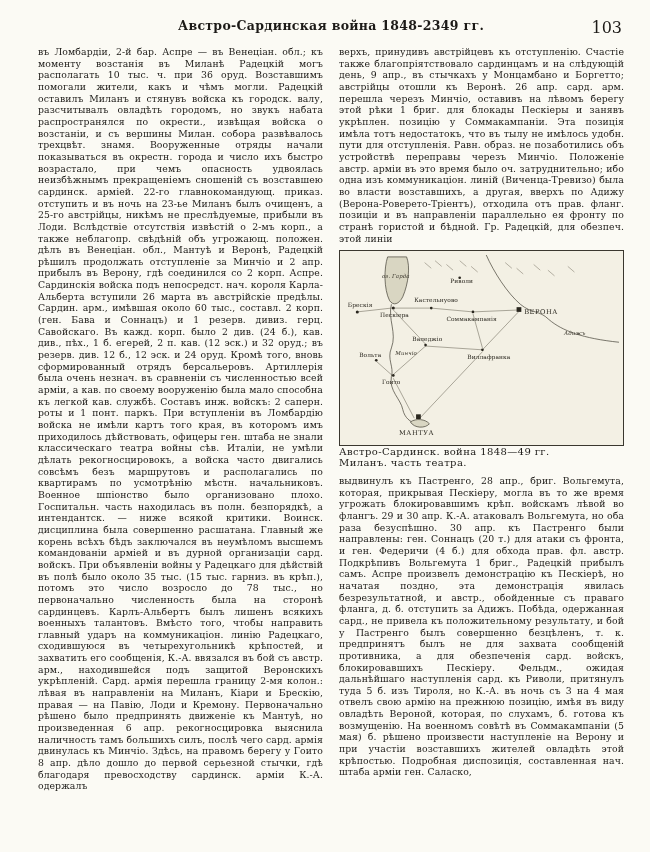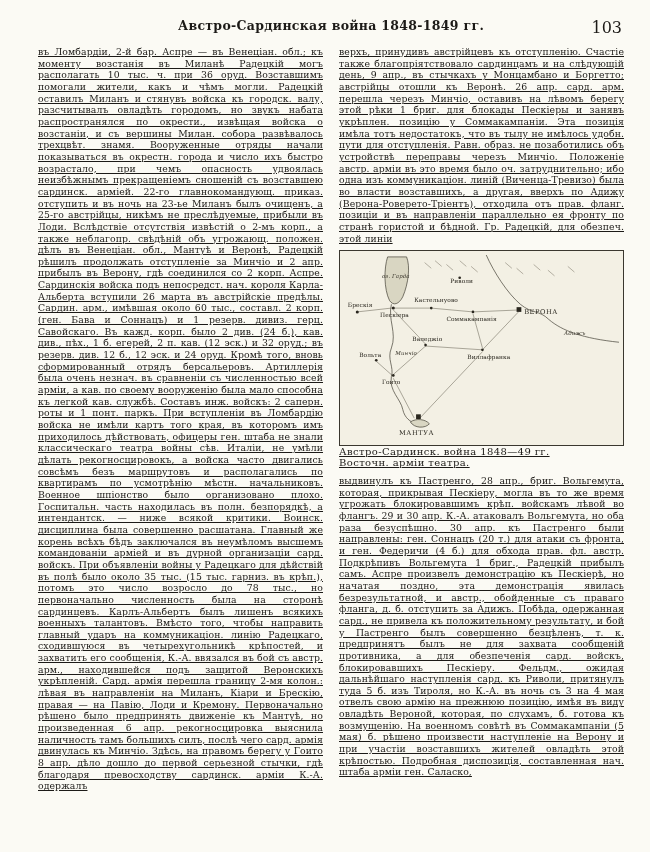--- a/index.html
+++ b/index.html
@@ -36,21 +36,20 @@
     display:flex;
     gap:16px;
   }
   .col{
     width:285px;
     font-size:9.3px;
     line-height:11.65px;
     text-align:justify;
     letter-spacing:.1px;
     overflow:hidden;
-    text-decoration:underline;
   }
   .col-left{height:798px;}
   .col-right{height:798px;}
   .figure{
     margin:6px 0 7px 0;
   }
   .map-frame{
     border:1px solid #3a372f;
     background:#f3f0e4;
     padding:4px;
@@ -71,21 +70,21 @@
   .map-dot{fill:#2a271f;}
   .hatch{stroke:#6a6454;stroke-width:.5;}
 </style>
 </head>
 <body>
 
 <div class="page">
   <div class="inner">
 
     <div class="header">
-      <div class="header-title">Австро-Сардинская война 1848-1849 гг.</div>
+      <div class="header-title">Австро-Сардинская война 1848-2349 гг.</div>
       <div class="page-number">103</div>
     </div>
 
     <div class="columns">
 
       <div class="col col-left">въ Ломбардіи, 2-й бар. Аспре — въ Венеціан. обл.; къ моменту возстанія въ Миланѣ Радецкій могъ располагать 10 тыс. ч. при 36 оруд. Возставшимъ помогали жители, какъ и чѣмъ могли. Радецкій оставилъ Миланъ и стянувъ войска къ городск. валу, разсчитывалъ овладѣть городомъ, но звукъ набата распространялся по окрести., извѣщая войска о возстаніи, и съ вершины Милан. собора развѣвалось трехцвѣт. знамя. Вооруженные отряды начали показываться въ окрестн. города и число ихъ быстро возрастало, при чемъ опасность удвоялась неизбѣжнымъ прекращеніемъ сношеній съ возставшею сардинск. арміей. 22-го главнокомандующ. приказ. отступить и въ ночь на 23-ье Миланъ былъ очищенъ, а 25-го австрійцы, никѣмъ не преслѣдуемые, прибыли въ Лоди. Вслѣдствіе отсутствія извѣстій о 2-мъ корп., а также неблагопр. свѣдѣній объ угрожающ. положен. дѣлъ въ Венеціан. обл., Мантуѣ и Веронѣ, Радецкій рѣшилъ продолжать отступленіе за Минчіо и 2 апр. прибылъ въ Верону, гдѣ соединился со 2 корп. Аспре. Сардинскія войска подъ непосредст. нач. короля Карла-Альберта вступили 26 марта въ австрійскіе предѣлы. Сардин. арм., имѣвшая около 60 тыс., составл. 2 корп. (ген. Бава и Соннацъ) и 1 резерв. дивиз. герц. Савойскаго. Въ кажд. корп. было 2 див. (24 б.), кав. див., пѣх., 1 б. егерей, 2 п. кав. (12 эск.) и 32 оруд.; въ резерв. див. 12 б., 12 эск. и 24 оруд. Кромѣ того, вновь сформированный отрядъ берсальеровъ. Артиллерія была очень незнач. въ сравненіи съ численностью всей арміи, а кав. по своему вооруженію была мало способна къ легкой кав. службѣ. Составъ инж. войскъ: 2 саперн. роты и 1 понт. паркъ. При вступленіи въ Ломбардію войска не имѣли картъ того края, въ которомъ имъ приходилось дѣйствовать, офицеры ген. штаба не знали классическаго театра войны сѣв. Италіи, не умѣли дѣлать рекогносцировокъ, а войска часто двигались совсѣмъ безъ маршрутовъ и располагались по квартирамъ по усмотрѣнію мѣстн. начальниковъ. Военное шпіонство было организовано плохо. Госпитальн. часть находилась въ полн. безпорядкѣ, а интендантск. — ниже всякой критики. Воинск. дисциплина была совершенно расшатана. Главный же корень всѣхъ бѣдъ заключался въ неумѣломъ высшемъ командованіи арміей и въ дурной организаціи сард. войскъ. При объявленіи войны у Радецкаго для дѣйствій въ полѣ было около 35 тыс. (15 тыс. гарниз. въ крѣп.), потомъ это число возросло до 78 тыс., но первоначально численность была на сторонѣ сардинцевъ. Карлъ-Альбертъ былъ лишенъ всякихъ военныхъ талантовъ. Вмѣсто того, чтобы направить главный ударъ на коммуникаціон. линію Радецкаго, сходившуюся въ четырехугольникѣ крѣпостей, и захватить его сообщенія, К.-А. ввязался въ бой съ австр. арм., находившейся подъ защитой Веронскихъ укрѣпленій. Сард. армія перешла границу 2-мя колон.: лѣвая въ направленіи на Миланъ, Кіари и Брескію, правая — на Павію, Лоди и Кремону. Первоначально рѣшено было предпринять движеніе къ Мантуѣ, но произведенная 6 апр. рекогносцировка выяснила наличность тамъ большихъ силъ, послѣ чего сард. армія двинулась къ Минчіо. Здѣсь, на правомъ берегу у Гоито 8 апр. дѣло дошло до первой серьезной стычки, гдѣ благодаря превосходству сардинск. арміи К.-А. одержалъ</div>
 
       <div class="col col-right">
         <div>верхъ, принудивъ австрійцевъ къ отступленію. Счастіе также благопріятствовало сардинцамъ и на слѣдующій день, 9 апр., въ стычкахъ у Монцамбано и Боргетто; австрійцы отошли къ Веронѣ. 26 апр. сард. арм. перешла черезъ Минчіо, оставивъ на лѣвомъ берегу этой рѣки 1 бриг. для блокады Пескіеры и занявъ укрѣплен. позицію у Соммакампаніи. Эта позиція имѣла тотъ недостатокъ, что въ тылу не имѣлось удобн. пути для отступленія. Равн. образ. не позаботились объ устройствѣ переправы черезъ Минчіо. Положеніе австр. арміи въ это время было оч. затруднительно; ибо одна изъ коммуникаціон. линій (Виченца-Тревизо) была во власти возставшихъ, а другая, вверхъ по Адижу (Верона-Роверето-Тріентъ), отходила отъ прав. фланг. позиціи и въ направленіи параллельно ея фронту по странѣ гористой и бѣдной. Гр. Радецкій, для обезпеч. этой линіи</div>
 
@@ -149,21 +148,21 @@
               <text class="map-label" x="16" y="108">Вольта</text>
               <text class="map-label caps" x="58" y="190">МАНТУА</text>
               <text class="map-label river" x="54" y="105">Минчіо</text>
               <text class="map-label river" x="232" y="84">Адижъ</text>
               <text class="map-label" x="112" y="30">Риволи</text>
               <text class="map-label river" x="40" y="24">оз. Гарда</text>
             </svg>
           </div>
           <div class="figure-caption">
             <div>Австро-Сардинск. война 1848—49 гг.</div>
-            <div>Восточн. арміи театра.</div>
+            <div>Миланъ. часть театра.</div>
           </div>
         </div>
 
         <div>выдвинулъ къ Пастренго, 28 апр., бриг. Вольгемута, которая, прикрывая Пескіеру, могла въ то же время угрожать блокировавшимъ крѣп. войскамъ лѣвой во флангъ. 29 и 30 апр. К.-А. атаковалъ Вольгемута, но оба раза безуспѣшно. 30 апр. къ Пастренго были направлены: ген. Соннацъ (20 т.) для атаки съ фронта, и ген. Федеричи (4 б.) для обхода прав. фл. австр. Подкрѣпивъ Вольгемута 1 бриг., Радецкій прибылъ самъ. Аспре произвелъ демонстрацію къ Пескіерѣ, но начатая поздно, эта демонстрація явилась безрезультатной, и австр., обойденные съ праваго фланга, д. б. отступить за Адижъ. Побѣда, одержанная сард., не привела къ положительному результату, и бой у Пастренго былъ совершенно безцѣленъ, т. к. предпринятъ былъ не для захвата сообщеній противника, а для обезпеченія сард. войскъ, блокировавшихъ Пескіеру. Фельдм., ожидая дальнѣйшаго наступленія сард. къ Риволи, притянулъ туда 5 б. изъ Тироля, но К.-А. въ ночь съ 3 на 4 мая отвелъ свою армію на прежнюю позицію, имѣя въ виду овладѣть Вероной, которая, по слухамъ, б. готова къ возмущенію. На военномъ совѣтѣ въ Соммакампаніи (5 мая) б. рѣшено произвести наступленіе на Верону и при участіи возставшихъ жителей овладѣть этой крѣпостью. Подробная диспозиція, составленная нач. штаба арміи ген. Саласко,</div>
       </div>
 
     </div>
   </div>
 </div>
 

